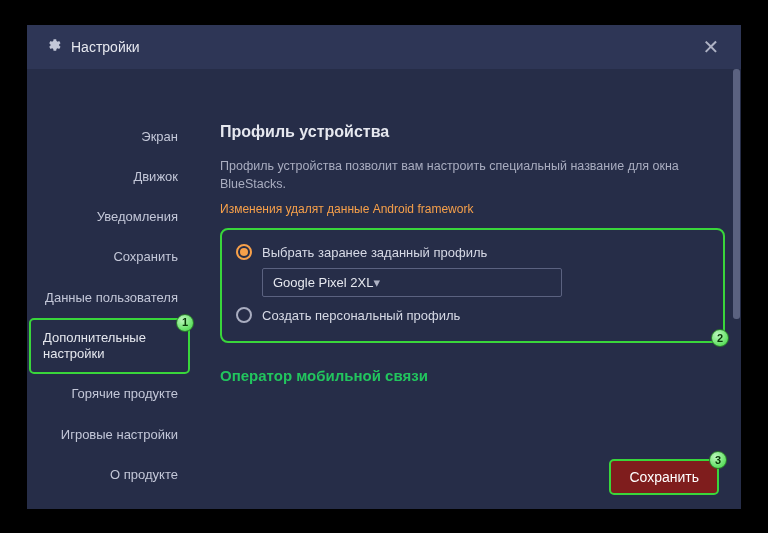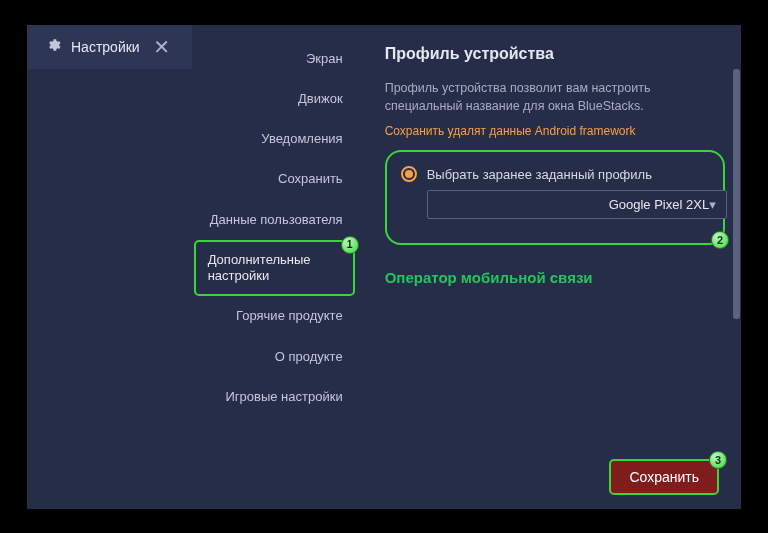--- a/index.html
+++ b/index.html
@@ -5,22 +5,23 @@
     * { box-sizing: border-box; margin: 0; padding: 0; }
     body {
       width: 768px; height: 533px;
       background: #000;
       font-family: Arial, sans-serif;
       display: flex; align-items: center; justify-content: center;
     }
     .window {
       width: 714px; height: 484px;
       background: #262d48;
-      display: flex; flex-direction: row;
+      display: flex; flex-direction: column;
       position: relative;
+      gap: 34px;
     }
     .titlebar {
       height: 44px;
       background: #2e3656;
       display: flex; align-items: center;
       padding: 0 18px;
       color: #e6e8ef;
       font-size: 14px;
       gap: 10px;
     }
@@ -63,21 +64,21 @@
     .desc {
       font-size: 12.5px; color: #a9adc0; line-height: 1.5;
       margin-bottom: 8px;
     }
     .warn {
       color: #f7a04a; font-size: 12px;
       margin-bottom: 12px;
     }
     .profile-box {
       border: 2px solid #39d63b;
-      border-radius: 16px;
+      border-radius: 8px;
       padding: 10px 14px 14px;
       position: relative;
       margin-bottom: 24px;
     }
     .radio-row {
       display: flex; align-items: center; gap: 10px;
       margin: 4px 0;
       color: #d7dae6; font-size: 13px;
       cursor: pointer;
     }
@@ -92,21 +93,21 @@
       content: ""; width: 8px; height: 8px; border-radius: 50%;
       background: #f7a04a;
     }
     .select {
       margin: 8px 0 10px 26px;
       border: 1px solid #5b6280;
       border-radius: 2px;
       padding: 6px 10px;
       width: 300px;
       color: #e6e8ef; font-size: 13px;
-      display: flex; align-items: center; justify-content: flex-end;
+      display: flex; align-items: center; justify-content: flex-start;
       cursor: pointer;
       background: #262d48;
     }
     .select .arrow {
       color: #aeb2c4;
     }
     .section2 h3 {
       color: #22c55e; font-size: 15px; font-weight: 600;
       margin-bottom: 12px;
     }
@@ -160,38 +161,42 @@
       <div class="side-item">Экран</div>
       <div class="side-item">Движок</div>
       <div class="side-item">Уведомления</div>
       <div class="side-item">Сохранить</div>
       <div class="side-item">Данные пользователя</div>
       <div class="side-item active-wrap active">
         <span>Дополнительные настройки</span>
         <span class="badge" style="right:-6px;top:-6px">1</span>
       </div>
       <div class="side-item">Горячие продукте</div>
+      <div class="side-item">Игровые настройки</div>
       <div class="side-item">О продукте</div>
-      <div class="side-item">Игровые настройки</div>
     </div>
 
     <div class="main">
       <h2>Профиль устройства</h2>
       <p class="desc">Профиль устройства позволит вам настроить специальный название для окна BlueStacks.</p>
-      <p class="warn">Сохранить удалят данные Android framework</p>
+      <p class="warn">Изменения удалят данные Android framework</p>
 
       <div class="profile-box">
         <div class="radio-row">
           <span class="radio selected"></span>
           <span>Выбрать заранее заданный профиль</span>
         </div>
         <div class="select">
           <span>Google Pixel 2XL</span>
           <span class="arrow">▾</span>
         </div>
+        <div class="radio-row">
+          <span class="radio"></span>
+          <span>Создать персональный профиль</span>
+        </div>
         <span class="badge" style="right:-6px;bottom:-6px">2</span>
       </div>
 
       <div class="section2">
         <h3>Оператор мобильной связи</h3>
       </div>
     </div>
   </div>
 
   <div class="scroll-track">

